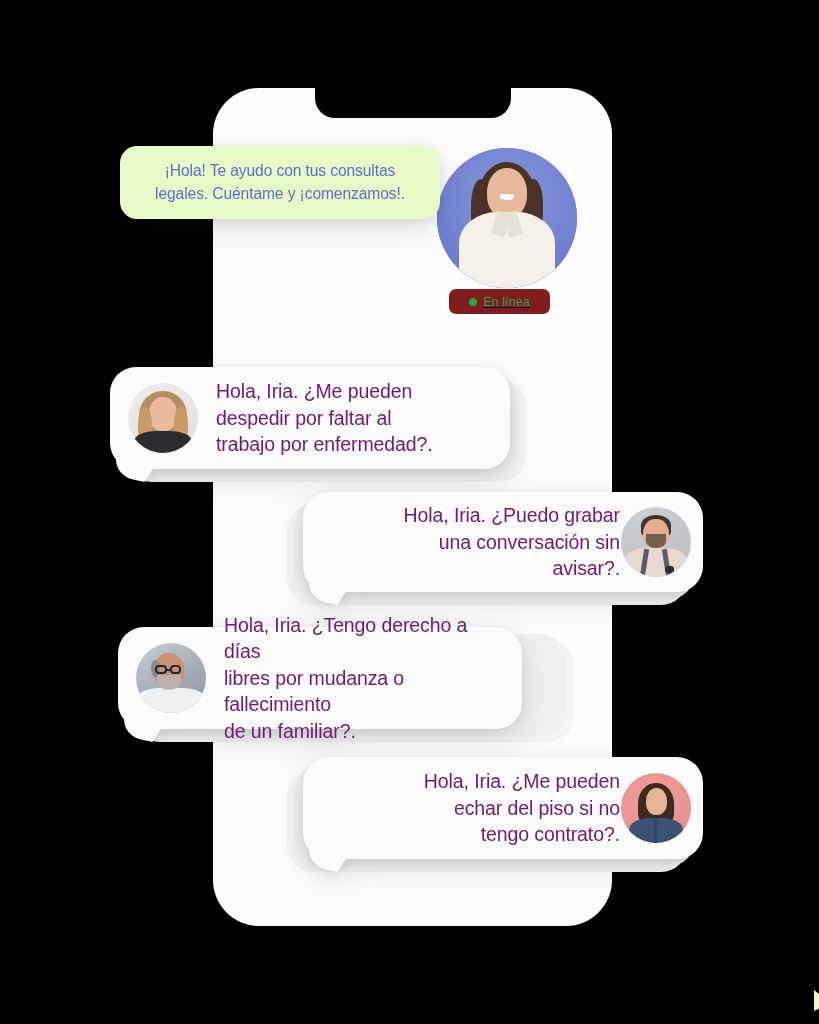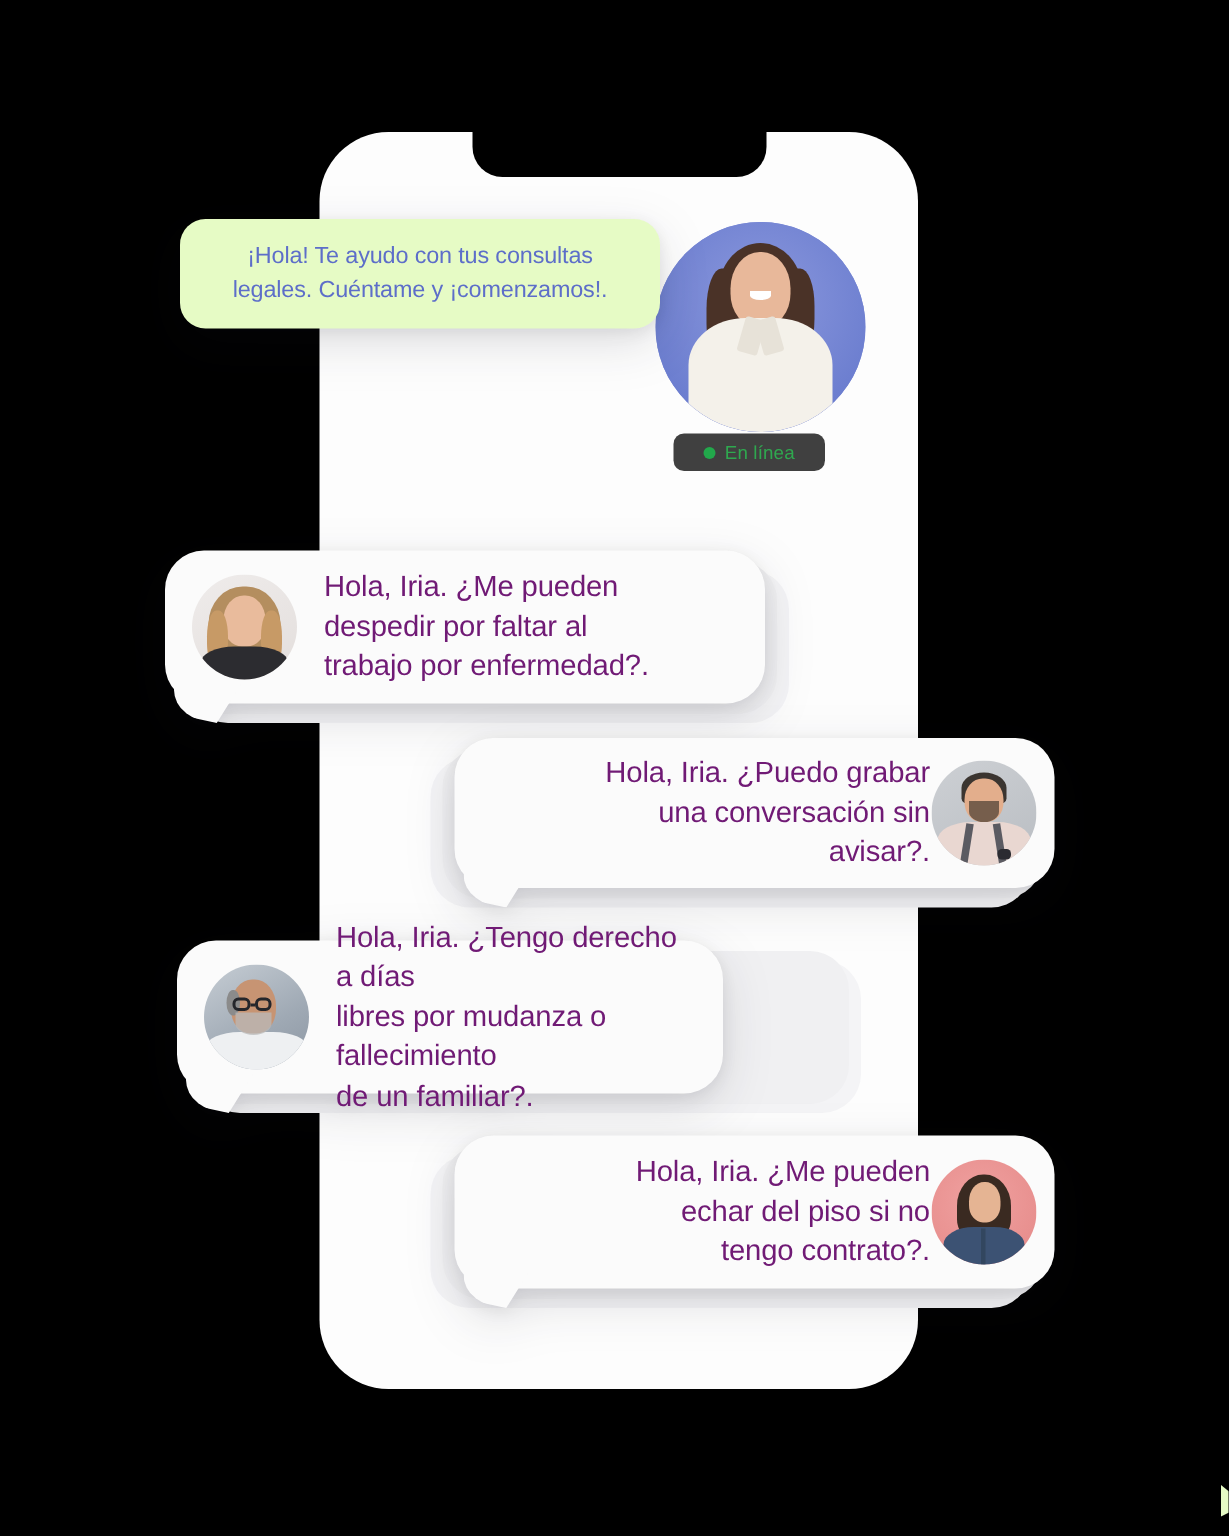--- a/index.html
+++ b/index.html
@@ -113,27 +113,28 @@
     overflow: hidden;
     background: #7b8ad6;
     z-index: 5;
   }
   .agent-status {
     position: absolute;
     left: 449px;
     top: 289px;
     width: 101px;
     height: 25px;
-    background: #404040;
+    background: #7f1d1d;
     border-radius: 7px;
     display: flex;
     align-items: center;
     justify-content: center;
     gap: 6px;
     z-index: 7;
+    text-decoration: underline;
   }
   .status-dot {
     width: 8px; height: 8px;
     border-radius: 50%;
     background: #22a84b;
   }
   .status-label {
     color: #2fa84f;
     font-size: 12.5px;
     letter-spacing: 0.1px;
@@ -170,21 +171,21 @@
   #b1s1 { left: 126px; top: 380px; width: 400px; height: 102px; z-index: 2; }
   #b1s2 { left: 118px; top: 374px; width: 400px; height: 102px; z-index: 3; }
 
   
   #b2 { left: 303px; top: 492px; width: 400px; height: 100px; z-index: 4; }
   #b2 .avatar { width: 70px; height: 70px; }
   #b2s1 { left: 287px; top: 505px; width: 400px; height: 100px; z-index: 2; }
   #b2s2 { left: 295px; top: 499px; width: 400px; height: 100px; z-index: 3; }
 
   
-  #b3 { left: 118px; top: 627px; width: 364px; height: 102px; z-index: 4; }
+  #b3 { left: 118px; top: 627px; width: 404px; height: 102px; z-index: 4; }
   #b3 .avatar { width: 70px; height: 70px; }
   #b3s1 { left: 134px; top: 640px; width: 440px; height: 102px; z-index: 2; }
   #b3s2 { left: 126px; top: 634px; width: 440px; height: 102px; z-index: 3; }
 
   
   #b4 { left: 303px; top: 757px; width: 400px; height: 102px; z-index: 4; }
   #b4 .avatar { width: 70px; height: 70px; }
   #b4s1 { left: 287px; top: 770px; width: 400px; height: 102px; z-index: 2; }
   #b4s2 { left: 295px; top: 764px; width: 400px; height: 102px; z-index: 3; }
 

